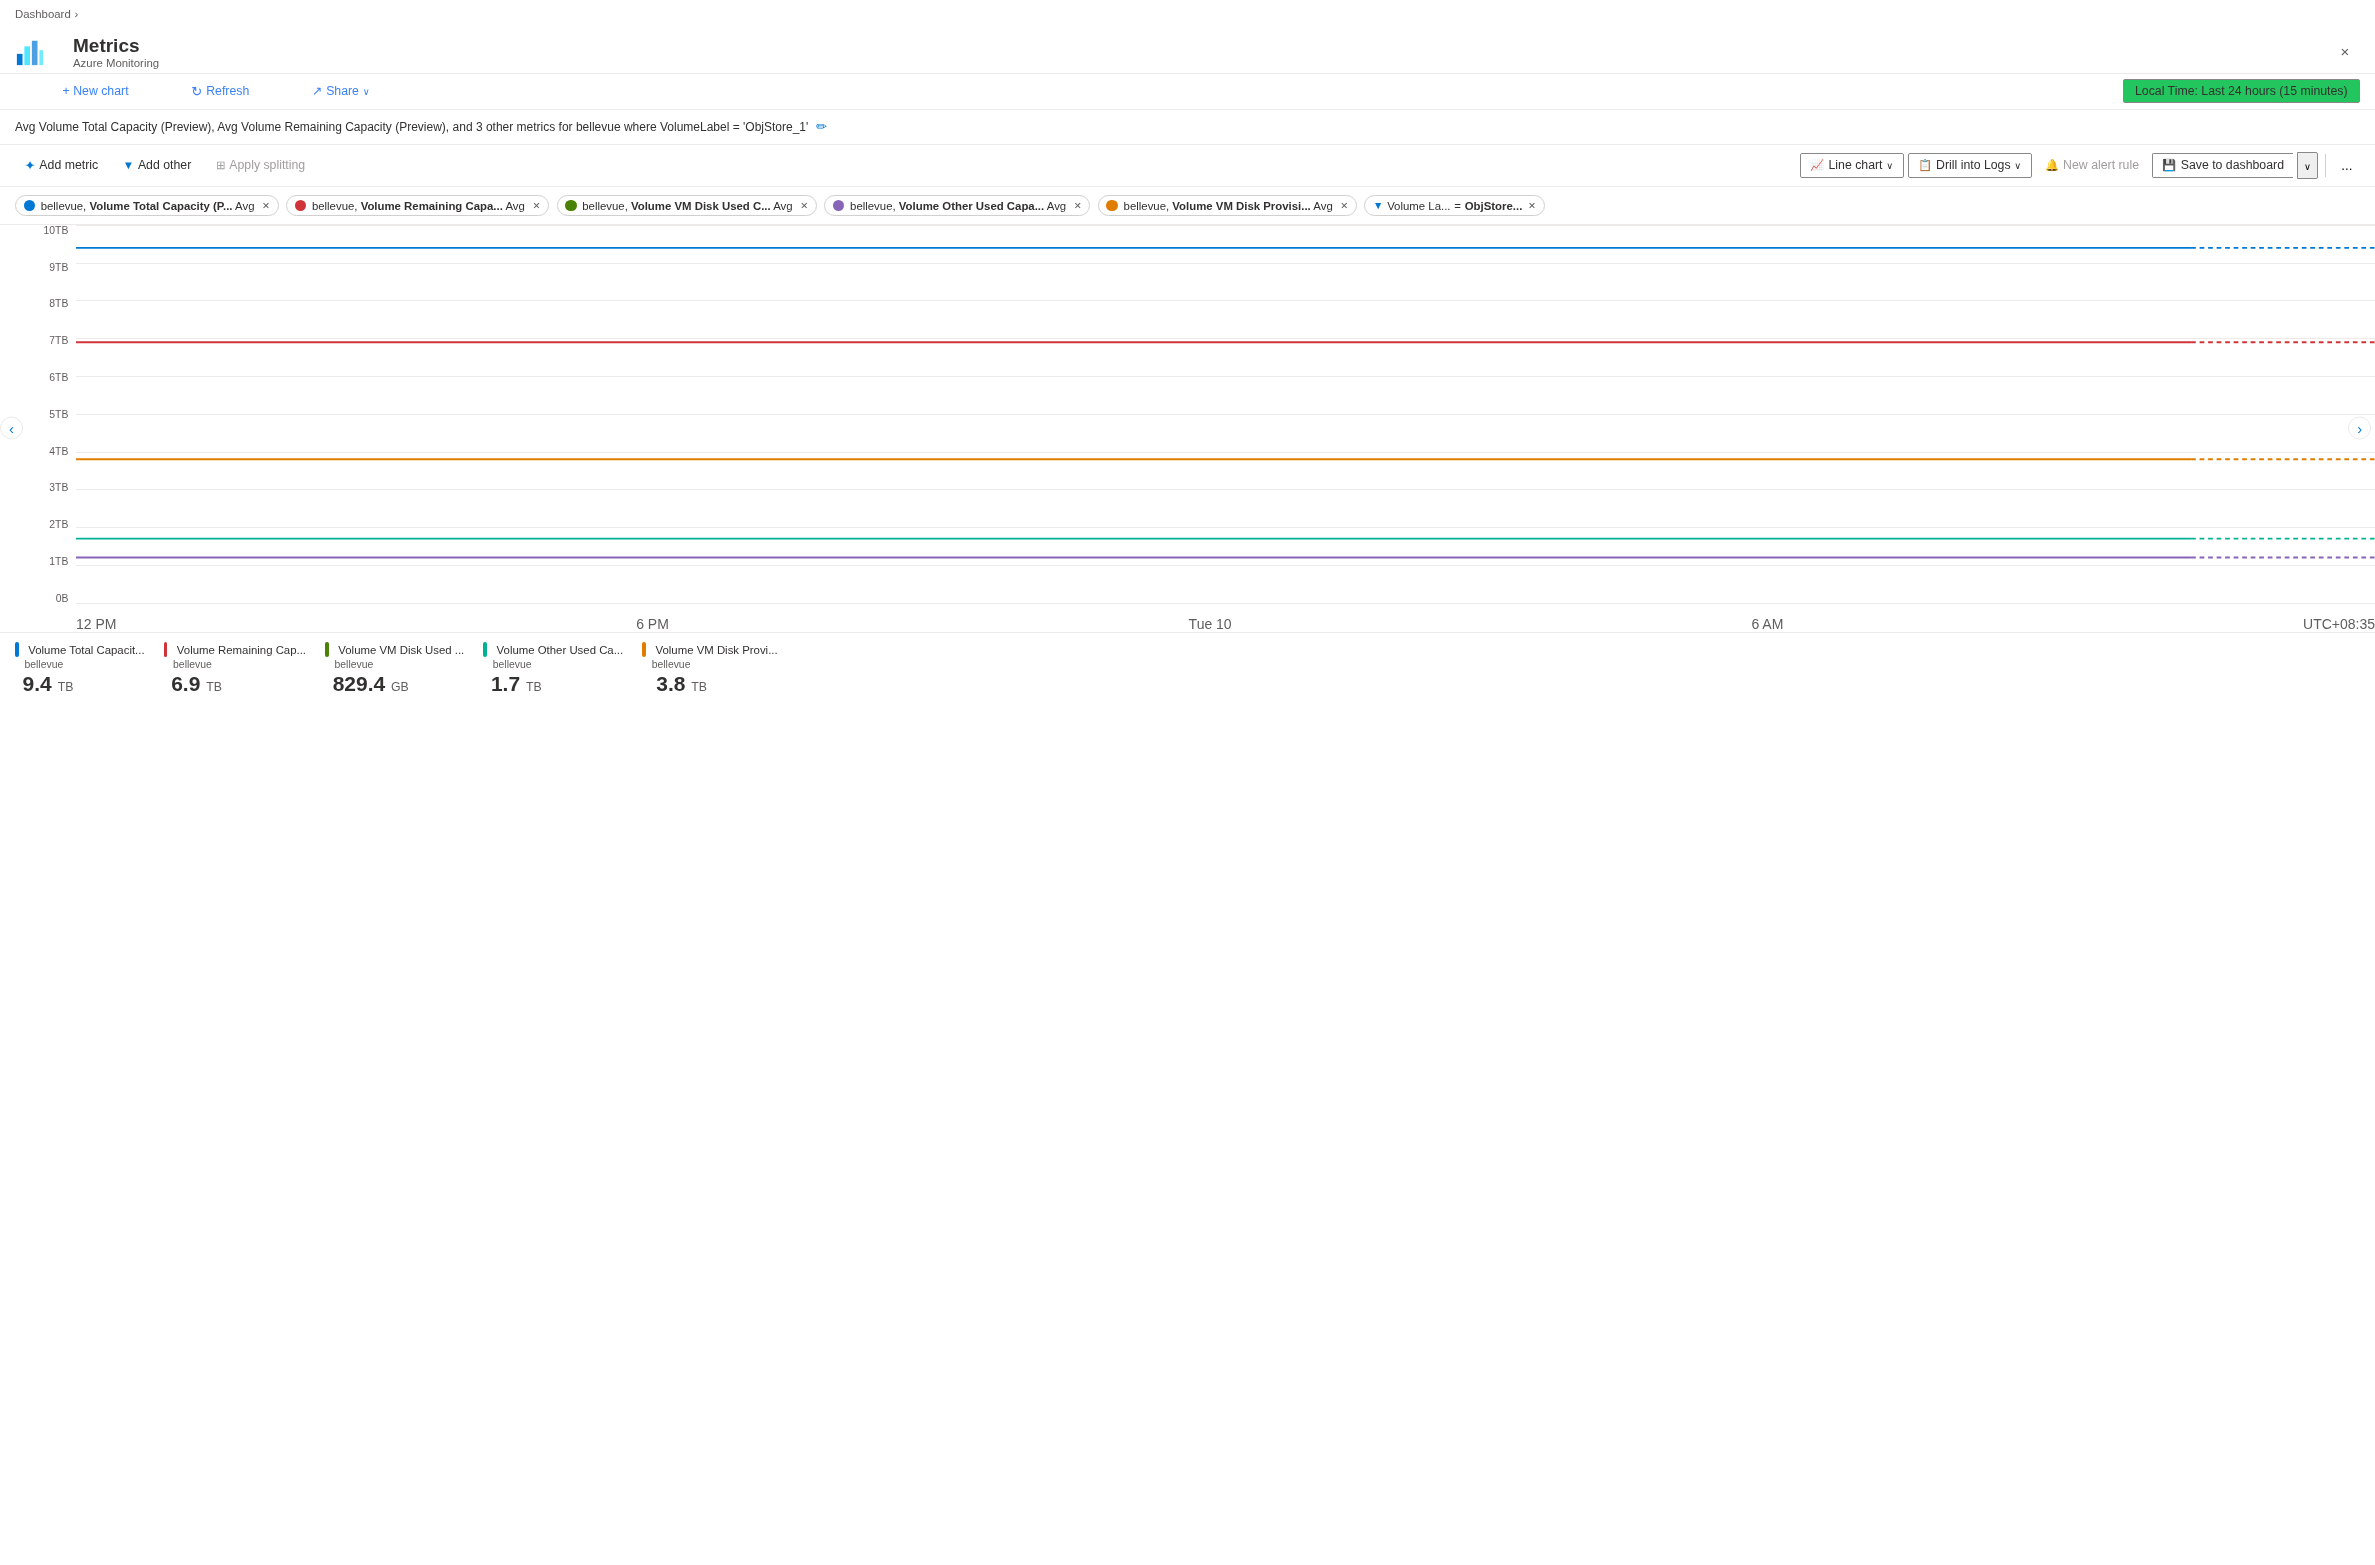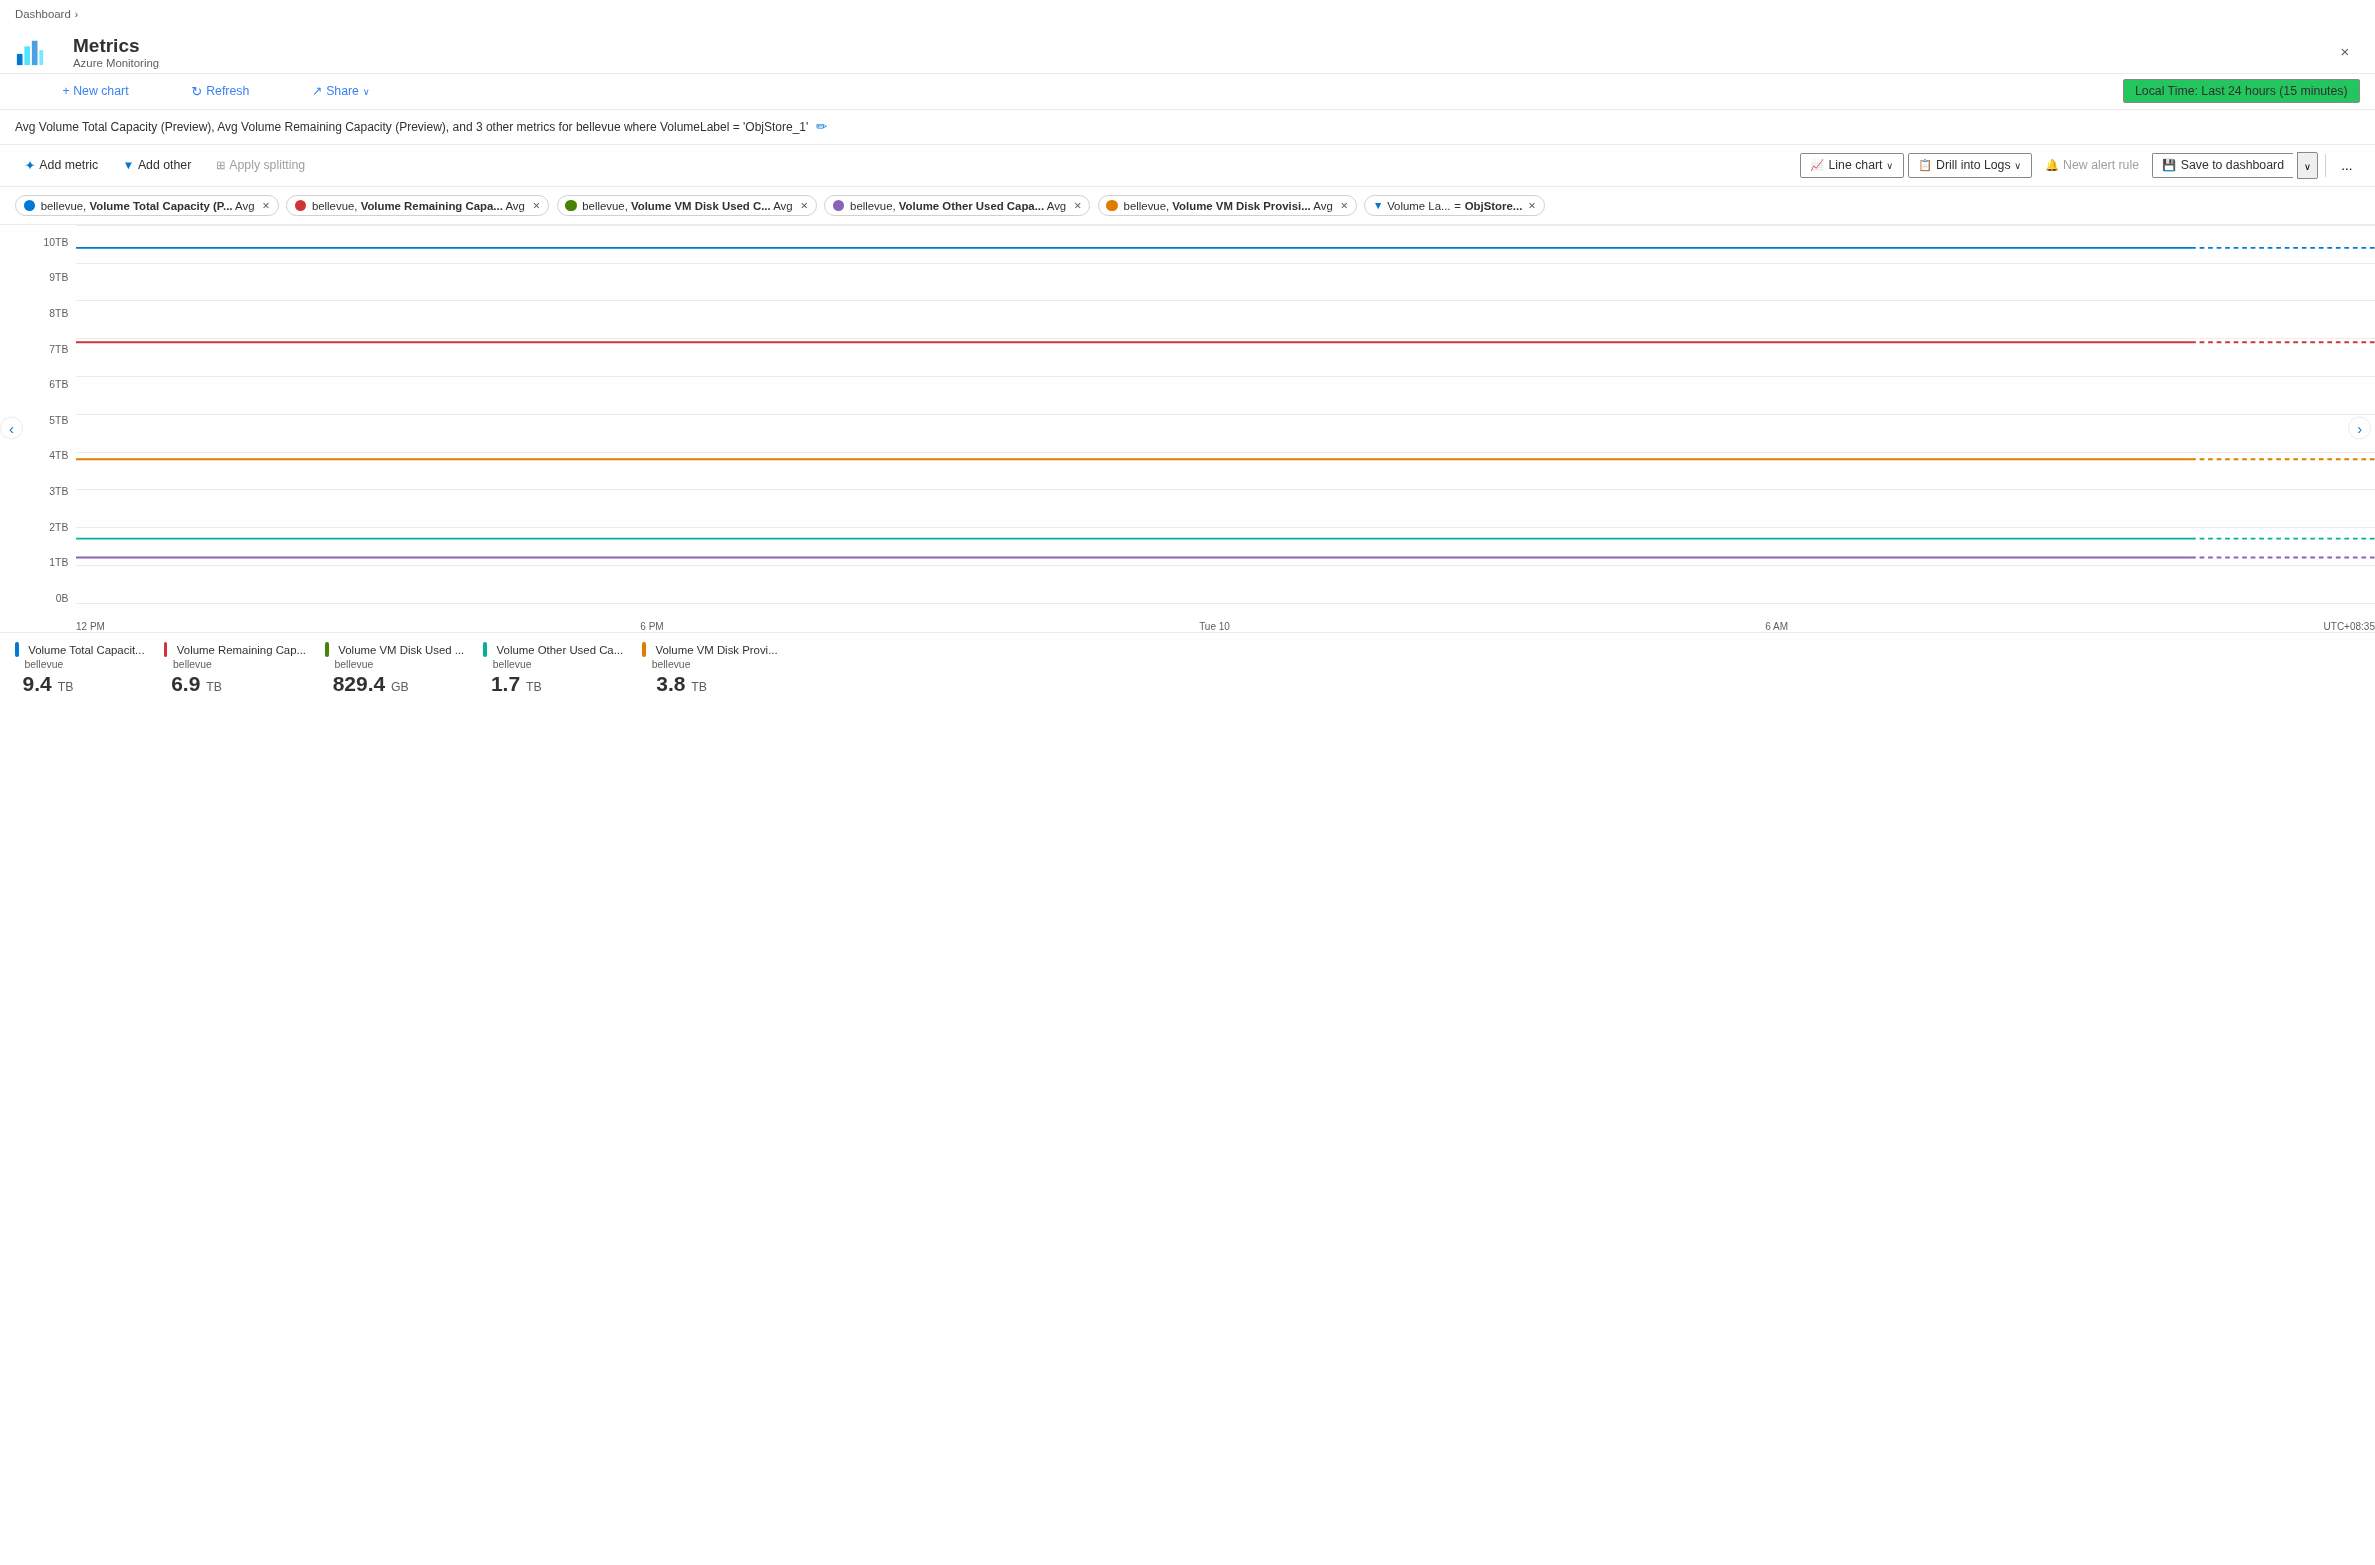--- a/index.html
+++ b/index.html
@@ -35,26 +35,26 @@
     .ctrl-btn-more { border: none; background: none; padding: 4.7px 7.6px; cursor: pointer; border-radius: 1.9px; }
     .disabled-btn { color: #a19f9d; cursor: default; }
 
     .metric-tags { display: flex; align-items: center; padding: 7.6px 15px; gap: 7.6px; flex-wrap: wrap; border-bottom: 0.9px solid #edebe9; }
     .metric-tag { display: flex; align-items: center; gap: 5.7px; padding: 3.8px 7.6px; border: 0.9px solid #d2d0ce; border-radius: 11.4px; font-size: 11.4px; background: #fff; }
     .metric-tag-icon { width: 11.4px; height: 11.4px; border-radius: 50%; display: inline-block; }
     .metric-tag-close { cursor: pointer; color: #605e5c; font-size: 9.5px; margin-left: 1.9px; }
     .filter-tag { display: flex; align-items: center; gap: 3.8px; padding: 3.8px 7.6px; border: 0.9px solid #d2d0ce; border-radius: 11.4px; font-size: 11.4px; background: #fff; }
     .filter-icon { color: #0078d4; font-size: 10.4px; }
     .chart-container { position: relative; width: 100%; height: 397px; padding: 0 57px 0 57px; }
-    .y-axis { position: absolute; left: 0; top: 12px; bottom: 28px; width: 57px; display: flex; flex-direction: column; justify-content: space-between; align-items: flex-end; padding-right: 7.6px; }
+    .y-axis { position: absolute; left: 0; top: 0; bottom: 28px; width: 57px; display: flex; flex-direction: column; justify-content: space-between; align-items: flex-end; padding-right: 7.6px; }
     .y-label { font-size: 10.4px; color: #605e5c; }
     .chart-inner { position: absolute; left: 57px; right: 19px; top: 0; bottom: 28px; border-bottom: 0.9px solid #d2d0ce; }
     .grid-line { position: absolute; left: 0; right: 0; height: 0.9px; background: #edebe9; }
     .x-axis { position: absolute; bottom: 0; left: 57px; right: 19px; display: flex; justify-content: space-between; }
-    .x-label { font-size: 10px; color: #605e5c; margin-top: 36px; }
+    .x-label { font-size: 14px; color: #605e5c; margin-top: 36px; }
     .nav-arrow { position: absolute; top: 50%; transform: translateY(-50%); width: 23px; height: 23px; display: flex; align-items: center; justify-content: center; cursor: pointer; font-size: 15px; color: #0078d4; background: #fff; border: 0.9px solid #edebe9; border-radius: 50%; }
     .nav-left { left: 0; }
     .nav-right { right: 0; }
 
     .legend { display: flex; align-items: flex-start; padding: 9.5px 15px; gap: 19px; border-top: 0.9px solid #edebe9; flex-wrap: wrap; }
     .legend-item { display: flex; flex-direction: column; gap: 1.9px; }
     .legend-name { font-size: 11.4px; color: #323130; display: flex; align-items: center; gap: 5.7px; }
     .legend-server { font-size: 10.4px; color: #605e5c; margin-left: 9.5px; }
 
     .divider { width: 0.9px; height: 23px; background: #d2d0ce; margin: 0 3.8px; }

